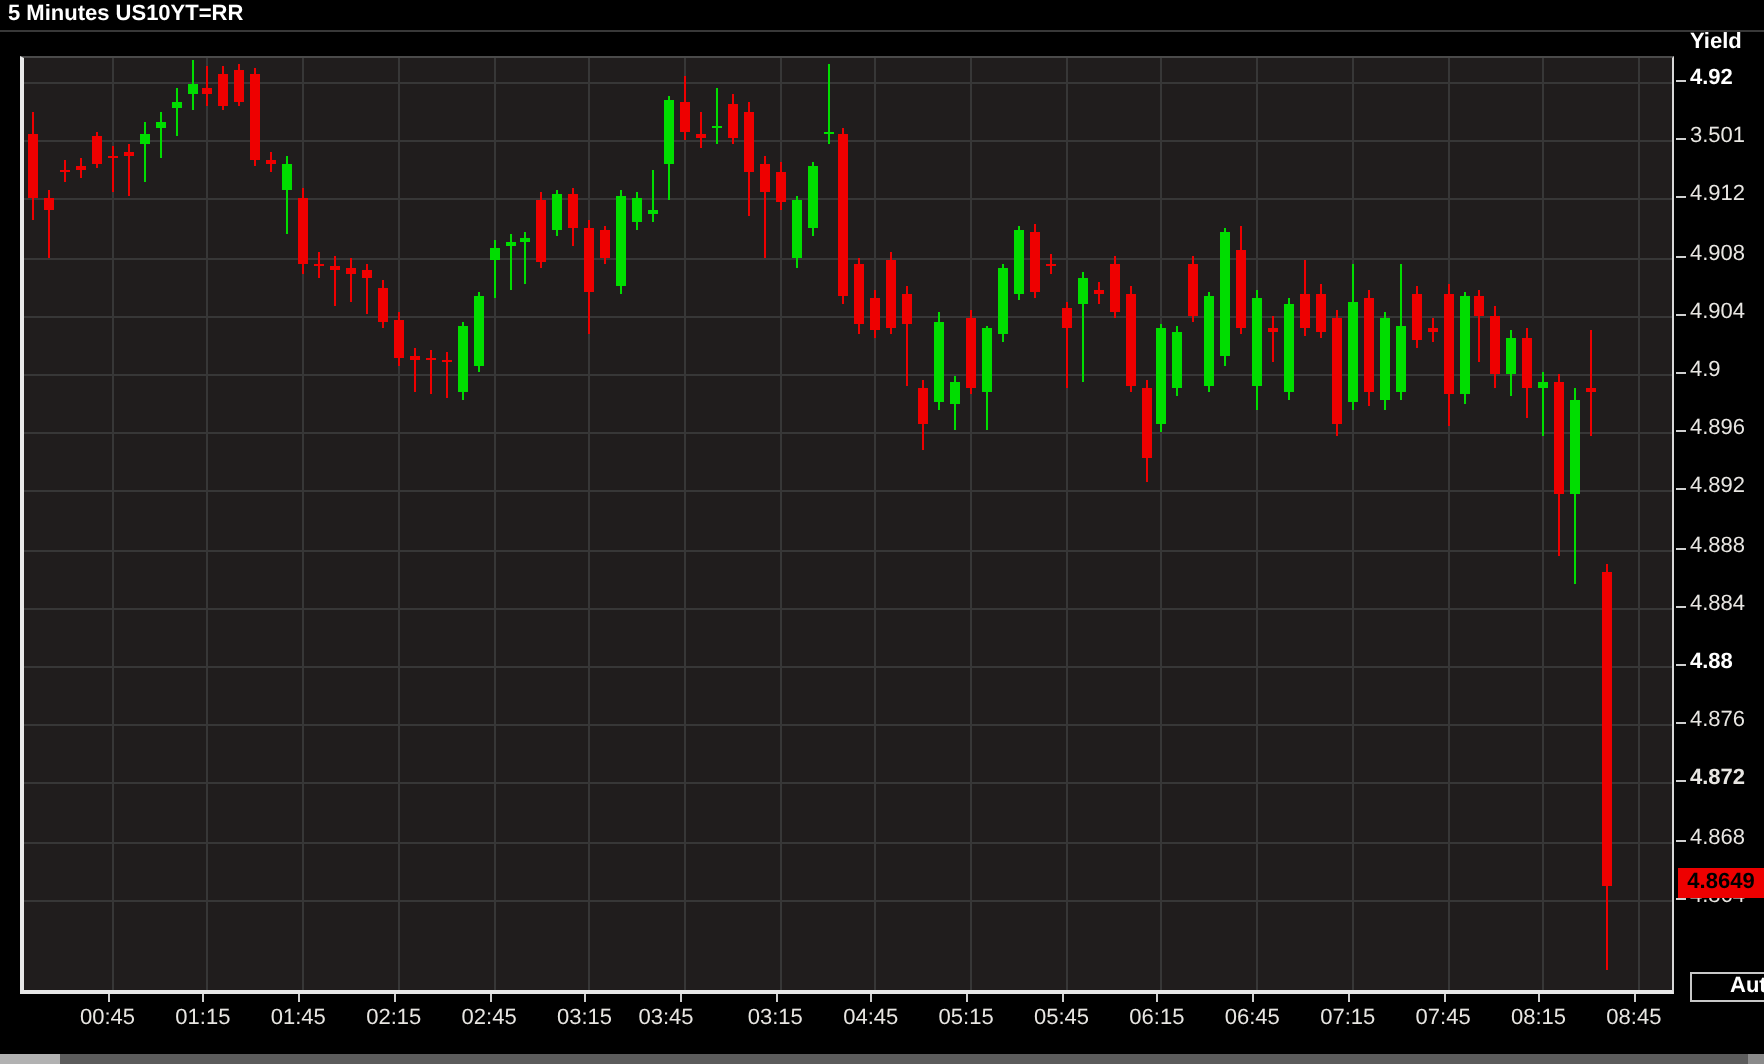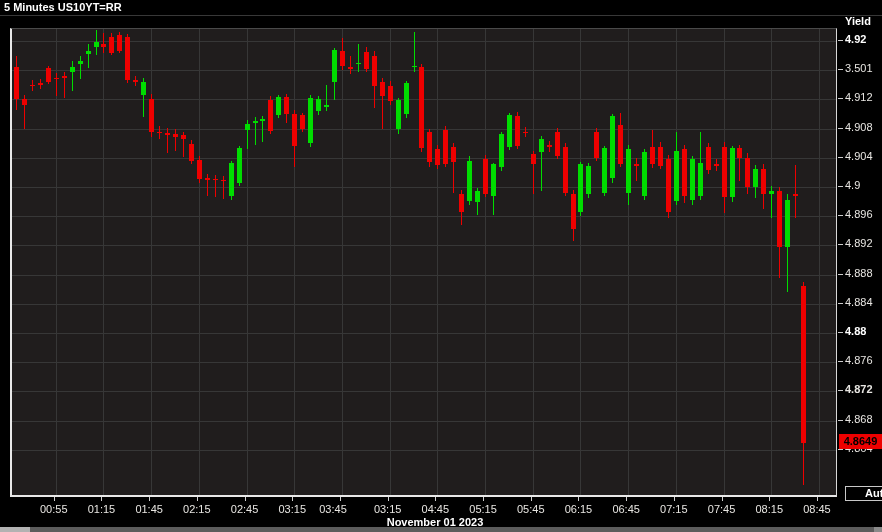--- a/index.html
+++ b/index.html
@@ -305,21 +305,21 @@
       <div class="ydash" style="top: 419.6px;"></div>
       <div class="ytick" style="top: 412.6px;">4.868</div>
       <div class="ydash" style="top: 448.8px;"></div>
       <div class="ytick" style="top: 441.8px;">4.864</div>
     </div>
   <div class="price-badge">4.8649</div>
   <div class="auto-btn">Auto</div>
 
   <div id="xaxis">
       <div class="xdash" style="left: 53.75px;"></div>
-      <div class="xtick" style="left: 53.75px;">00:55</div>
+      <div class="xtick" style="left: 53.75px;">00:45</div>
       <div class="xdash" style="left: 101.45px;"></div>
       <div class="xtick" style="left: 101.45px;">01:15</div>
       <div class="xdash" style="left: 149.15px;"></div>
       <div class="xtick" style="left: 149.15px;">01:45</div>
       <div class="xdash" style="left: 196.85px;"></div>
       <div class="xtick" style="left: 196.85px;">02:15</div>
       <div class="xdash" style="left: 244.55px;"></div>
       <div class="xtick" style="left: 244.55px;">02:45</div>
       <div class="xdash" style="left: 292.25px;"></div>
       <div class="xtick" style="left: 292.25px;">03:15</div>
@@ -339,19 +339,18 @@
       <div class="xtick" style="left: 626.15px;">06:45</div>
       <div class="xdash" style="left: 673.85px;"></div>
       <div class="xtick" style="left: 673.85px;">07:15</div>
       <div class="xdash" style="left: 721.55px;"></div>
       <div class="xtick" style="left: 721.55px;">07:45</div>
       <div class="xdash" style="left: 769.25px;"></div>
       <div class="xtick" style="left: 769.25px;">08:15</div>
       <div class="xdash" style="left: 816.95px;"></div>
       <div class="xtick" style="left: 816.95px;">08:45</div>
     </div>
-  <div class="date-label">November 01 2023</div>
 
   <div class="scroll">
     <div class="scroll-thumb"></div>
     <div class="scroll-cap"></div>
   </div>
 </div>
 
 </body></html>

